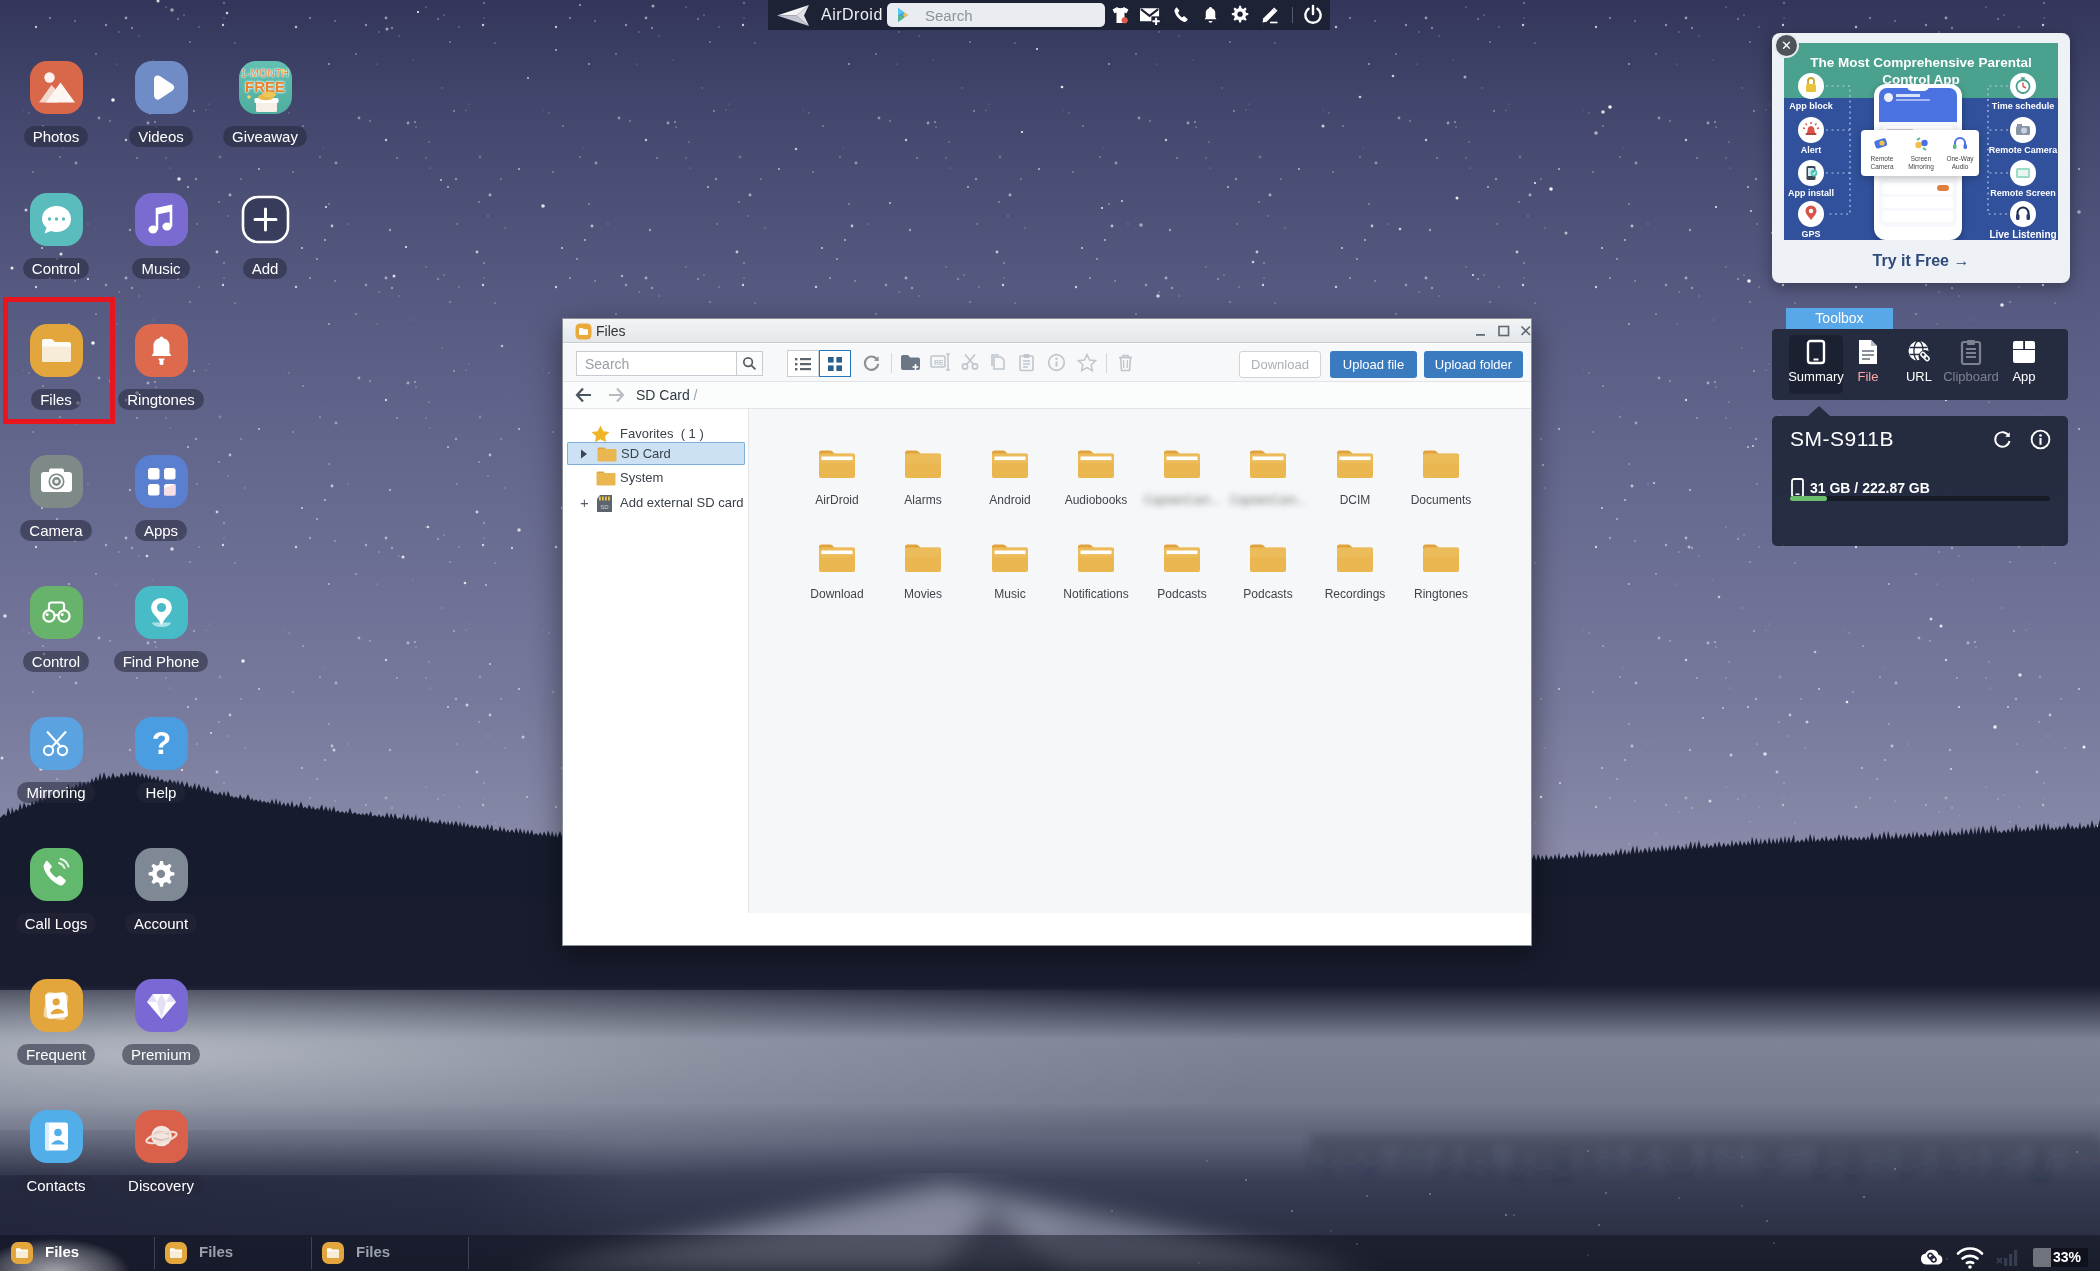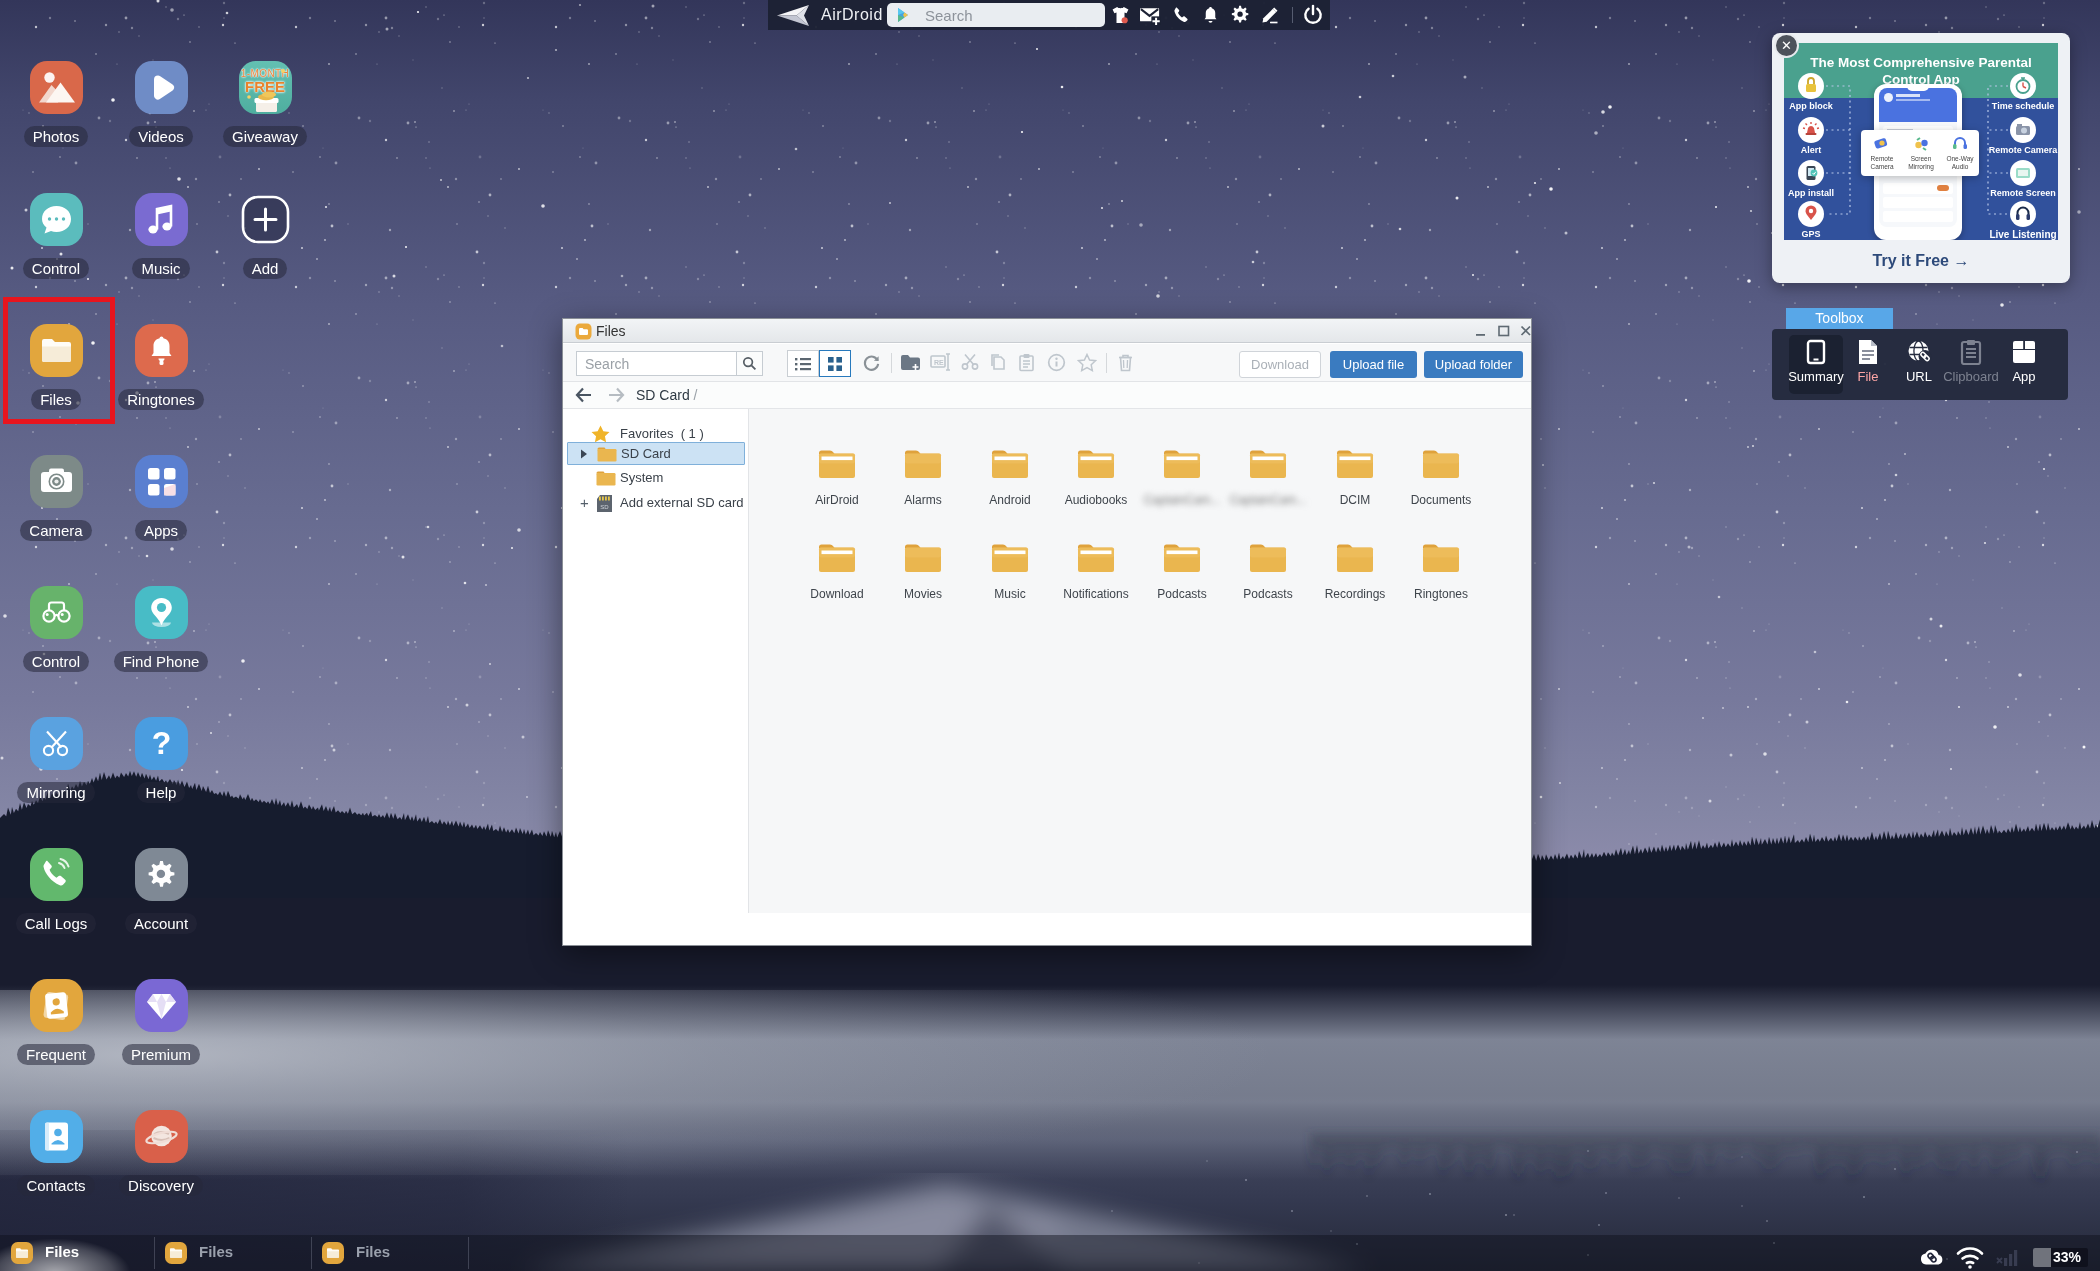--- a/index.html
+++ b/index.html
@@ -1070,20 +1070,43 @@
         <div style="height:30px;display:flex;align-items:center;justify-content:center">
           <svg width="26" height="26" viewBox="0 0 26 26">
             <path d="M2,4 Q2,2 4,2 L22,2 Q24,2 24,4 L24,10 L2,10 Z" fill="#fff"></path>
             <path d="M2,11 L24,11 L24,22 Q24,24 22,24 L4,24 Q2,24 2,22 Z" fill="#fff"></path>
             <rect x="12.2" y="2" width="1.8" height="8" fill="#262c3f"></rect>
           </svg>
         </div>
         <span class="tl" style="color:#fff">App</span>
       </div>
     </div>
+    <div id="devpanel">
+      <svg class="abs" style="left:36px;top:-10px" width="22" height="10" viewBox="0 0 22 10">
+        <path d="M0,10 L11,0 L22,10 Z" fill="rgba(36,42,62,0.97)"></path>
+      </svg>
+      <div class="abs" style="left:18px;top:11px;color:#fff;font-size:21px;letter-spacing:0.5px">SM-S911B</div>
+      <svg class="abs" style="left:220px;top:13px" width="21" height="21" viewBox="0 0 22 22">
+        <path d="M17.5,7 A7.6,7.6 0 1 0 18.4,12.6" fill="none" stroke="#fff" stroke-width="2"></path>
+        <path d="M18.6,3.5 L18.6,8.3 L13.8,8" fill="#fff"></path>
+      </svg>
+      <svg class="abs" style="left:258px;top:13px" width="21" height="21" viewBox="0 0 22 22">
+        <circle cx="11" cy="11" r="9.3" fill="none" stroke="#fff" stroke-width="2"></circle>
+        <circle cx="11" cy="6.8" r="1.4" fill="#fff"></circle>
+        <rect x="9.9" y="9.5" width="2.2" height="7" fill="#fff"></rect>
+      </svg>
+      <svg class="abs" style="left:19px;top:62px" width="13" height="20" viewBox="0 0 13 20">
+        <rect x="1" y="1" width="11" height="18" rx="2" fill="none" stroke="#fff" stroke-width="1.8"></rect>
+        <rect x="4.5" y="15.5" width="4" height="1.5" fill="#fff"></rect>
+      </svg>
+      <div class="abs" style="left:38px;top:64px;color:#fff;font-size:14px;font-weight:bold">31 GB / 222.87 GB</div>
+      <div class="abs" style="left:18px;top:80px;width:260px;height:5px;background:#171b28;border-radius:2.5px">
+        <div style="width:37px;height:5px;background:#6bbf6a;border-radius:2.5px"></div>
+      </div>
+    </div>
 <div id="taskbar">
       <div class="abs" style="left:0;top:0;width:200px;height:36px;background:radial-gradient(ellipse 105px 48px at 55px 38px, rgba(255,255,255,0.62), rgba(255,255,255,0.2) 55%, rgba(255,255,255,0) 72%)"></div>
       <div class="task" style="left:0px">
         <div class="ti"><svg width="22" height="22" viewBox="0 0 53 53">
             <rect x="0" y="0" width="53" height="53" rx="16" fill="#e2a63d"></rect>
             <path d="M12,17 Q12,15 14,15 L22,15 L25,18 L39,18 Q41,18 41,20 L41,36 Q41,38 39,38 L14,38 Q12,38 12,36 Z" fill="#fff" opacity="0.96"></path>
             <path d="M12,22.5 L41,22.5 L41,36 Q41,38 39,38 L14,38 Q12,38 12,36 Z" fill="#f6ecd8"></path>
           </svg></div>
         <div class="tt" style="color:#ffffff">Files</div>
       </div>

